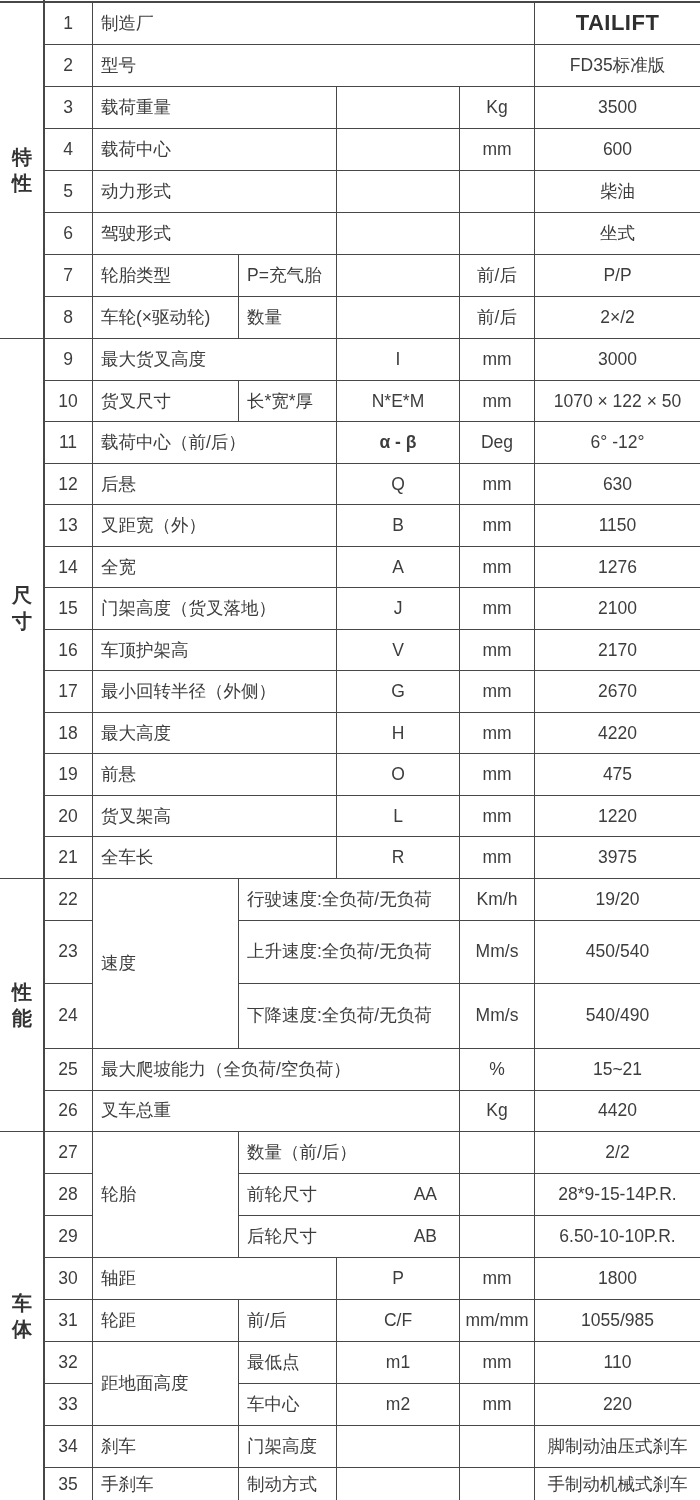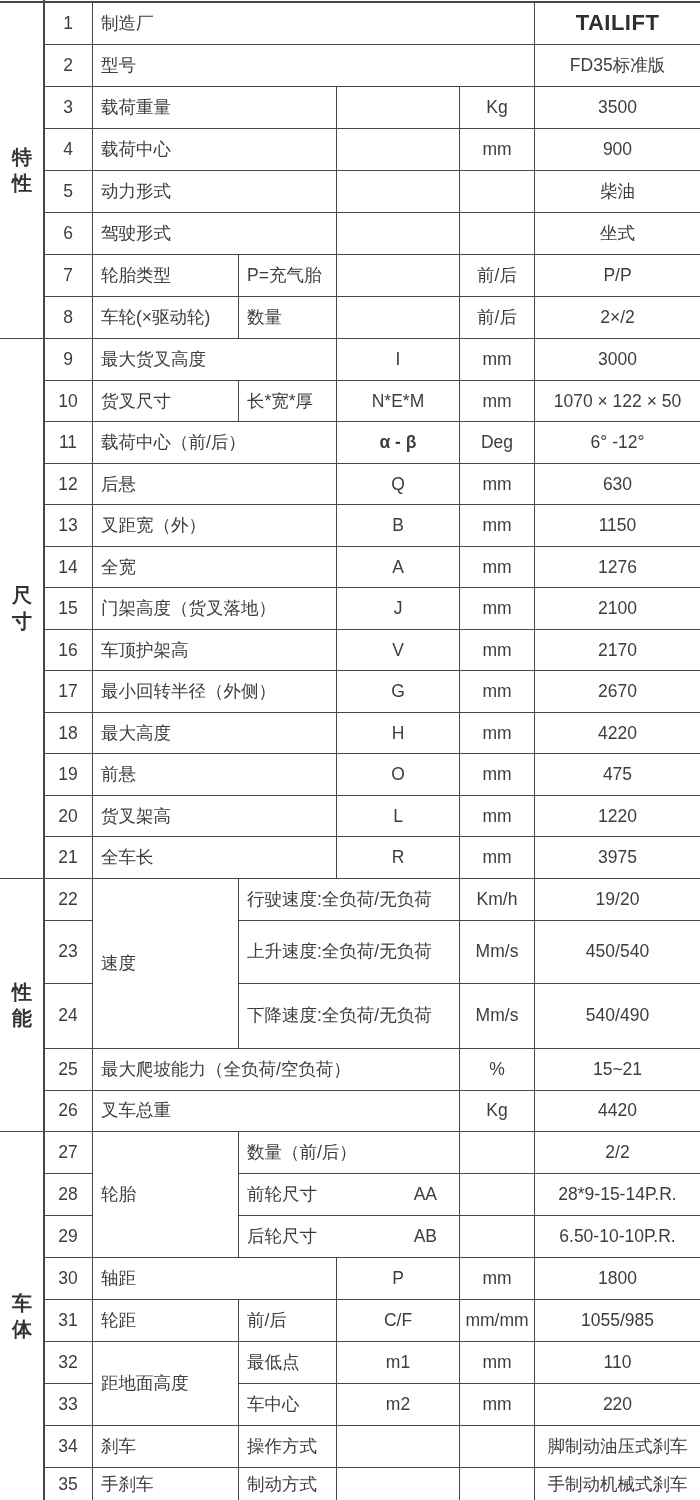--- a/index.html
+++ b/index.html
@@ -46,21 +46,21 @@
       <div class="cell bl bt" style="left: 534px; top: 44px; width: 166px; height: 42px;">FD35标准版</div>
       <div class="cell bt" style="left: 44px; top: 86px; width: 48px; height: 42px;">3</div>
       <div class="cell bl bt left" style="left: 92px; top: 86px; width: 244px; height: 42px;">载荷重量</div>
       <div class="cell bl bt" style="left: 336px; top: 86px; width: 123px; height: 42px;"></div>
       <div class="cell bl bt" style="left: 459px; top: 86px; width: 75px; height: 42px;">Kg</div>
       <div class="cell bl bt" style="left: 534px; top: 86px; width: 166px; height: 42px;">3500</div>
       <div class="cell bt" style="left: 44px; top: 128px; width: 48px; height: 42px;">4</div>
       <div class="cell bl bt left" style="left: 92px; top: 128px; width: 244px; height: 42px;">载荷中心</div>
       <div class="cell bl bt" style="left: 336px; top: 128px; width: 123px; height: 42px;"></div>
       <div class="cell bl bt" style="left: 459px; top: 128px; width: 75px; height: 42px;">mm</div>
-      <div class="cell bl bt" style="left: 534px; top: 128px; width: 166px; height: 42px;">900</div>
+      <div class="cell bl bt" style="left: 534px; top: 128px; width: 166px; height: 42px;">600</div>
       <div class="cell bt" style="left: 44px; top: 170px; width: 48px; height: 42px;">5</div>
       <div class="cell bl bt left" style="left: 92px; top: 170px; width: 244px; height: 42px;">动力形式</div>
       <div class="cell bl bt" style="left: 336px; top: 170px; width: 123px; height: 42px;"></div>
       <div class="cell bl bt" style="left: 459px; top: 170px; width: 75px; height: 42px;"></div>
       <div class="cell bl bt" style="left: 534px; top: 170px; width: 166px; height: 42px;">柴油</div>
       <div class="cell bt" style="left: 44px; top: 212px; width: 48px; height: 42px;">6</div>
       <div class="cell bl bt left" style="left: 92px; top: 212px; width: 244px; height: 42px;">驾驶形式</div>
       <div class="cell bl bt" style="left: 336px; top: 212px; width: 123px; height: 42px;"></div>
       <div class="cell bl bt" style="left: 459px; top: 212px; width: 75px; height: 42px;"></div>
       <div class="cell bl bt" style="left: 534px; top: 212px; width: 166px; height: 42px;">坐式</div>
@@ -199,21 +199,21 @@
       <div class="cell bl bt" style="left: 336px; top: 1340.5px; width: 123px; height: 42px;">m1</div>
       <div class="cell bl bt" style="left: 459px; top: 1340.5px; width: 75px; height: 42px;">mm</div>
       <div class="cell bl bt" style="left: 534px; top: 1340.5px; width: 166px; height: 42px;">110</div>
       <div class="cell bt" style="left: 44px; top: 1382.5px; width: 48px; height: 42px;">33</div>
       <div class="cell bl bt left" style="left: 238px; top: 1382.5px; width: 98px; height: 42px;">车中心</div>
       <div class="cell bl bt" style="left: 336px; top: 1382.5px; width: 123px; height: 42px;">m2</div>
       <div class="cell bl bt" style="left: 459px; top: 1382.5px; width: 75px; height: 42px;">mm</div>
       <div class="cell bl bt" style="left: 534px; top: 1382.5px; width: 166px; height: 42px;">220</div>
       <div class="cell bt" style="left: 44px; top: 1424.5px; width: 48px; height: 42px;">34</div>
       <div class="cell bl bt left" style="left: 92px; top: 1424.5px; width: 146px; height: 42px;">刹车</div>
-      <div class="cell bl bt left" style="left: 238px; top: 1424.5px; width: 98px; height: 42px;">操作方式</div>
+      <div class="cell bl bt left" style="left: 238px; top: 1424.5px; width: 98px; height: 42px;">门架高度</div>
       <div class="cell bl bt" style="left: 336px; top: 1424.5px; width: 123px; height: 42px;"></div>
       <div class="cell bl bt" style="left: 459px; top: 1424.5px; width: 75px; height: 42px;"></div>
       <div class="cell bl bt" style="left: 534px; top: 1424.5px; width: 166px; height: 42px;">脚制动油压式刹车</div>
       <div class="cell bt" style="left: 44px; top: 1466.5px; width: 48px; height: 33.5px;">35</div>
       <div class="cell bl bt left" style="left: 92px; top: 1466.5px; width: 146px; height: 33.5px;">手刹车</div>
       <div class="cell bl bt left" style="left: 238px; top: 1466.5px; width: 98px; height: 33.5px;">制动方式</div>
       <div class="cell bl bt" style="left: 336px; top: 1466.5px; width: 123px; height: 33.5px;"></div>
       <div class="cell bl bt" style="left: 459px; top: 1466.5px; width: 75px; height: 33.5px;"></div>
       <div class="cell bl bt" style="left: 534px; top: 1466.5px; width: 166px; height: 33.5px;">手制动机械式刹车</div>
     </div>

